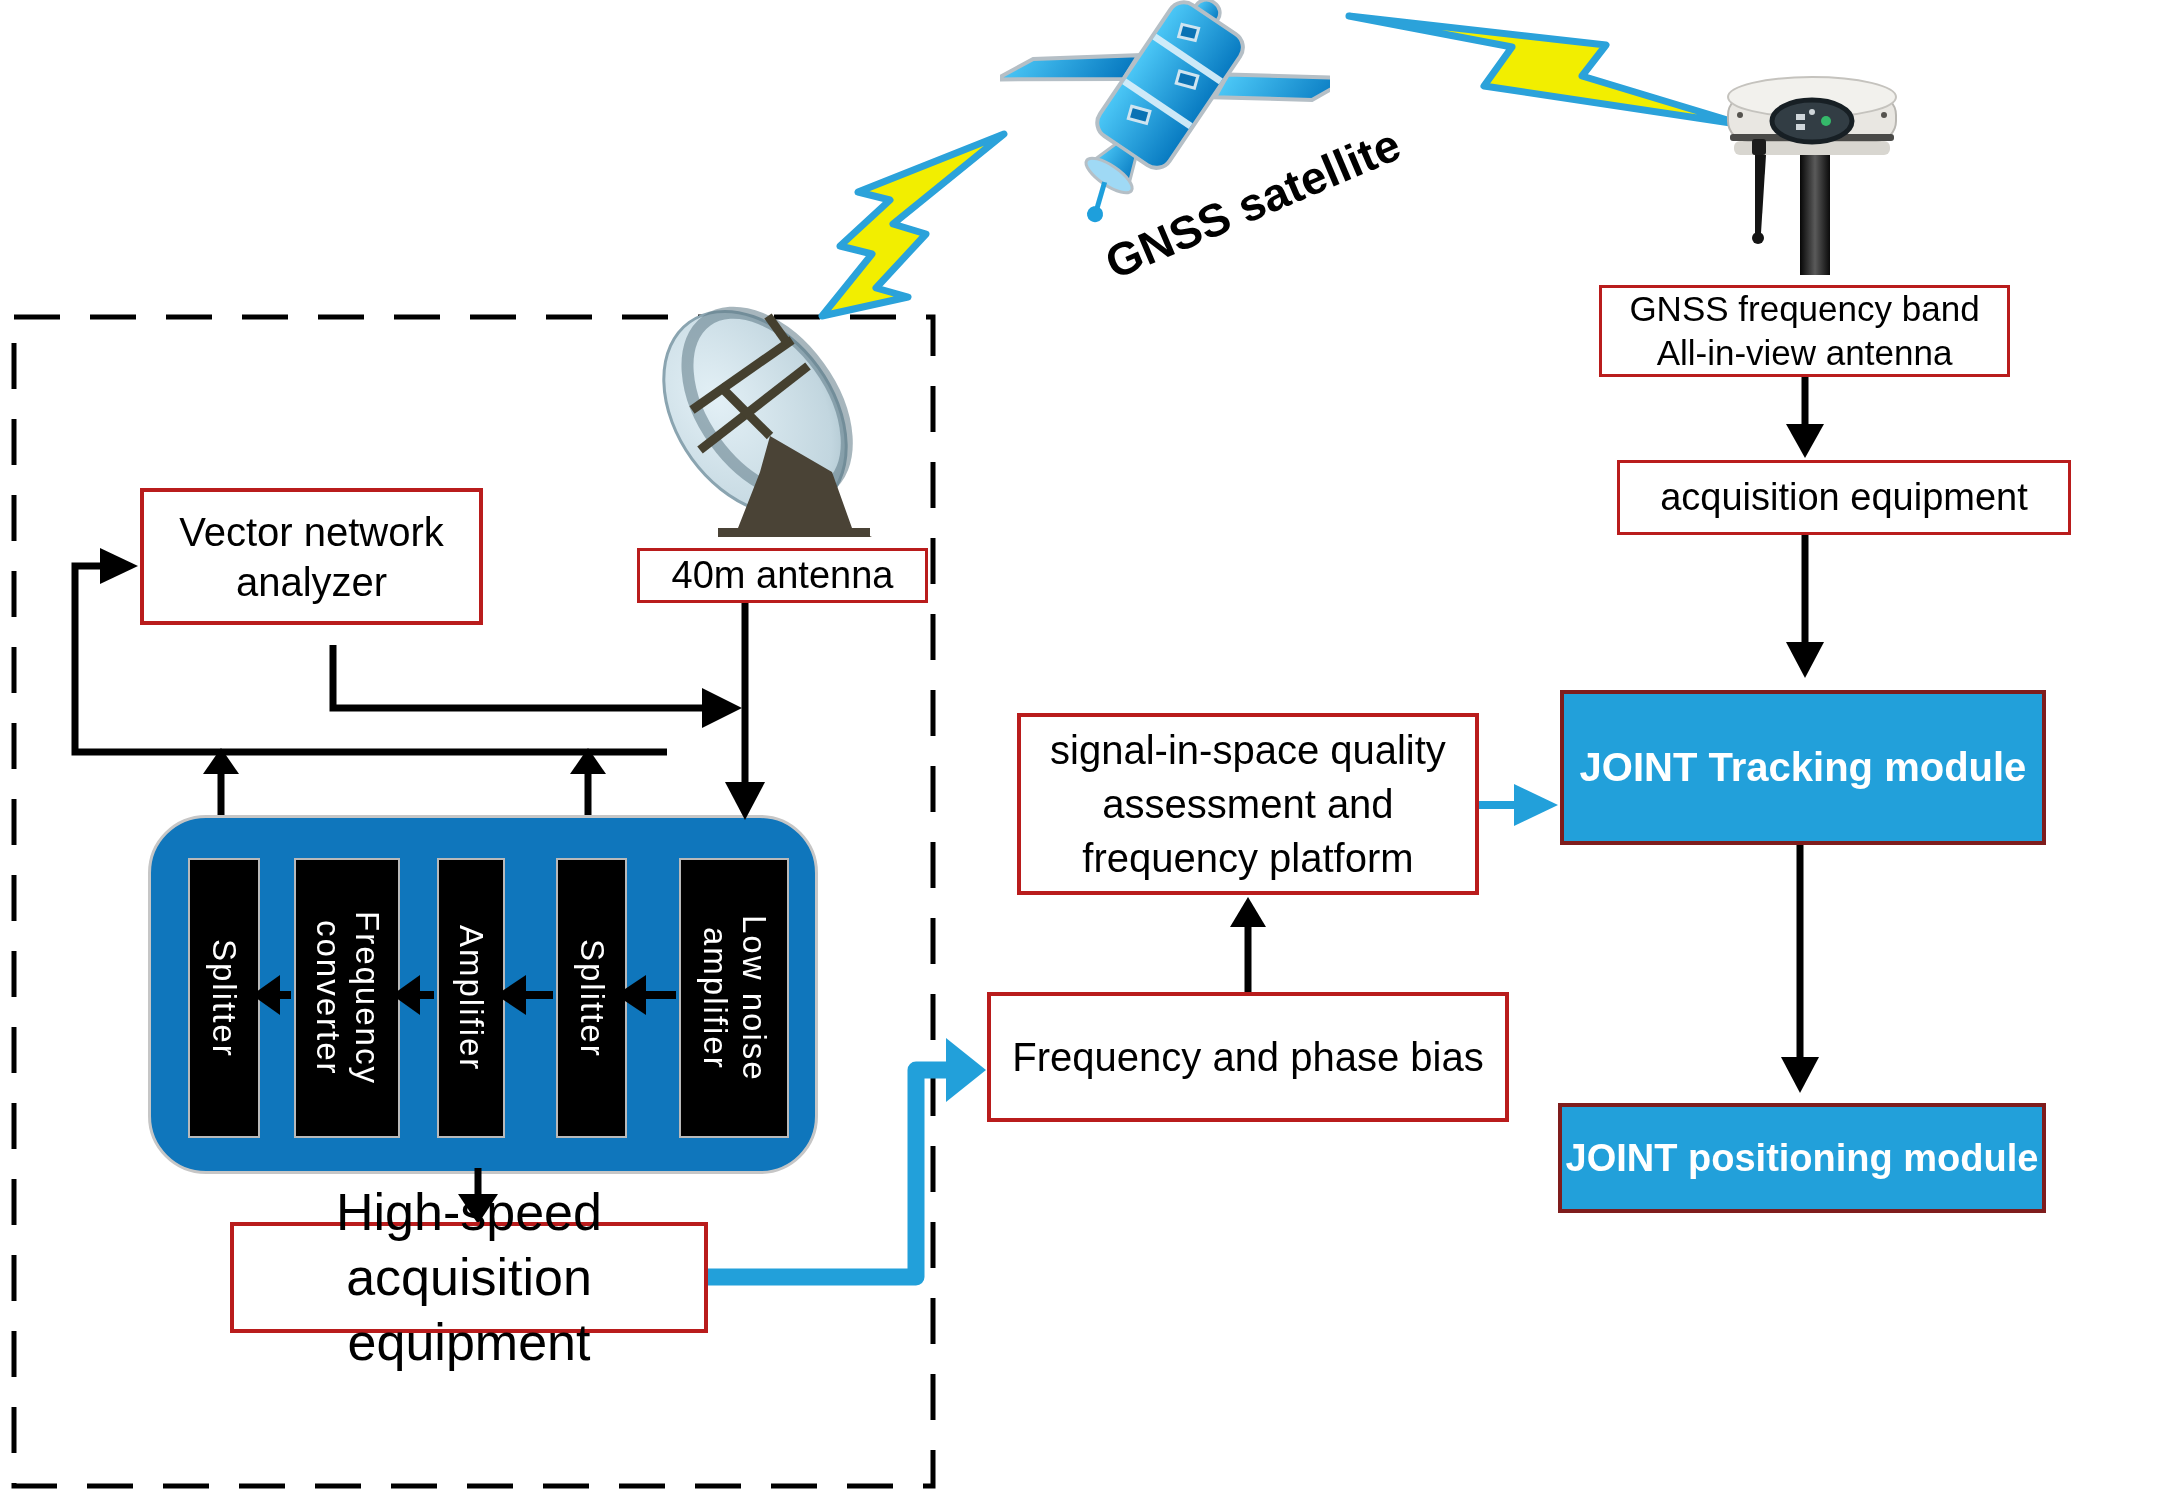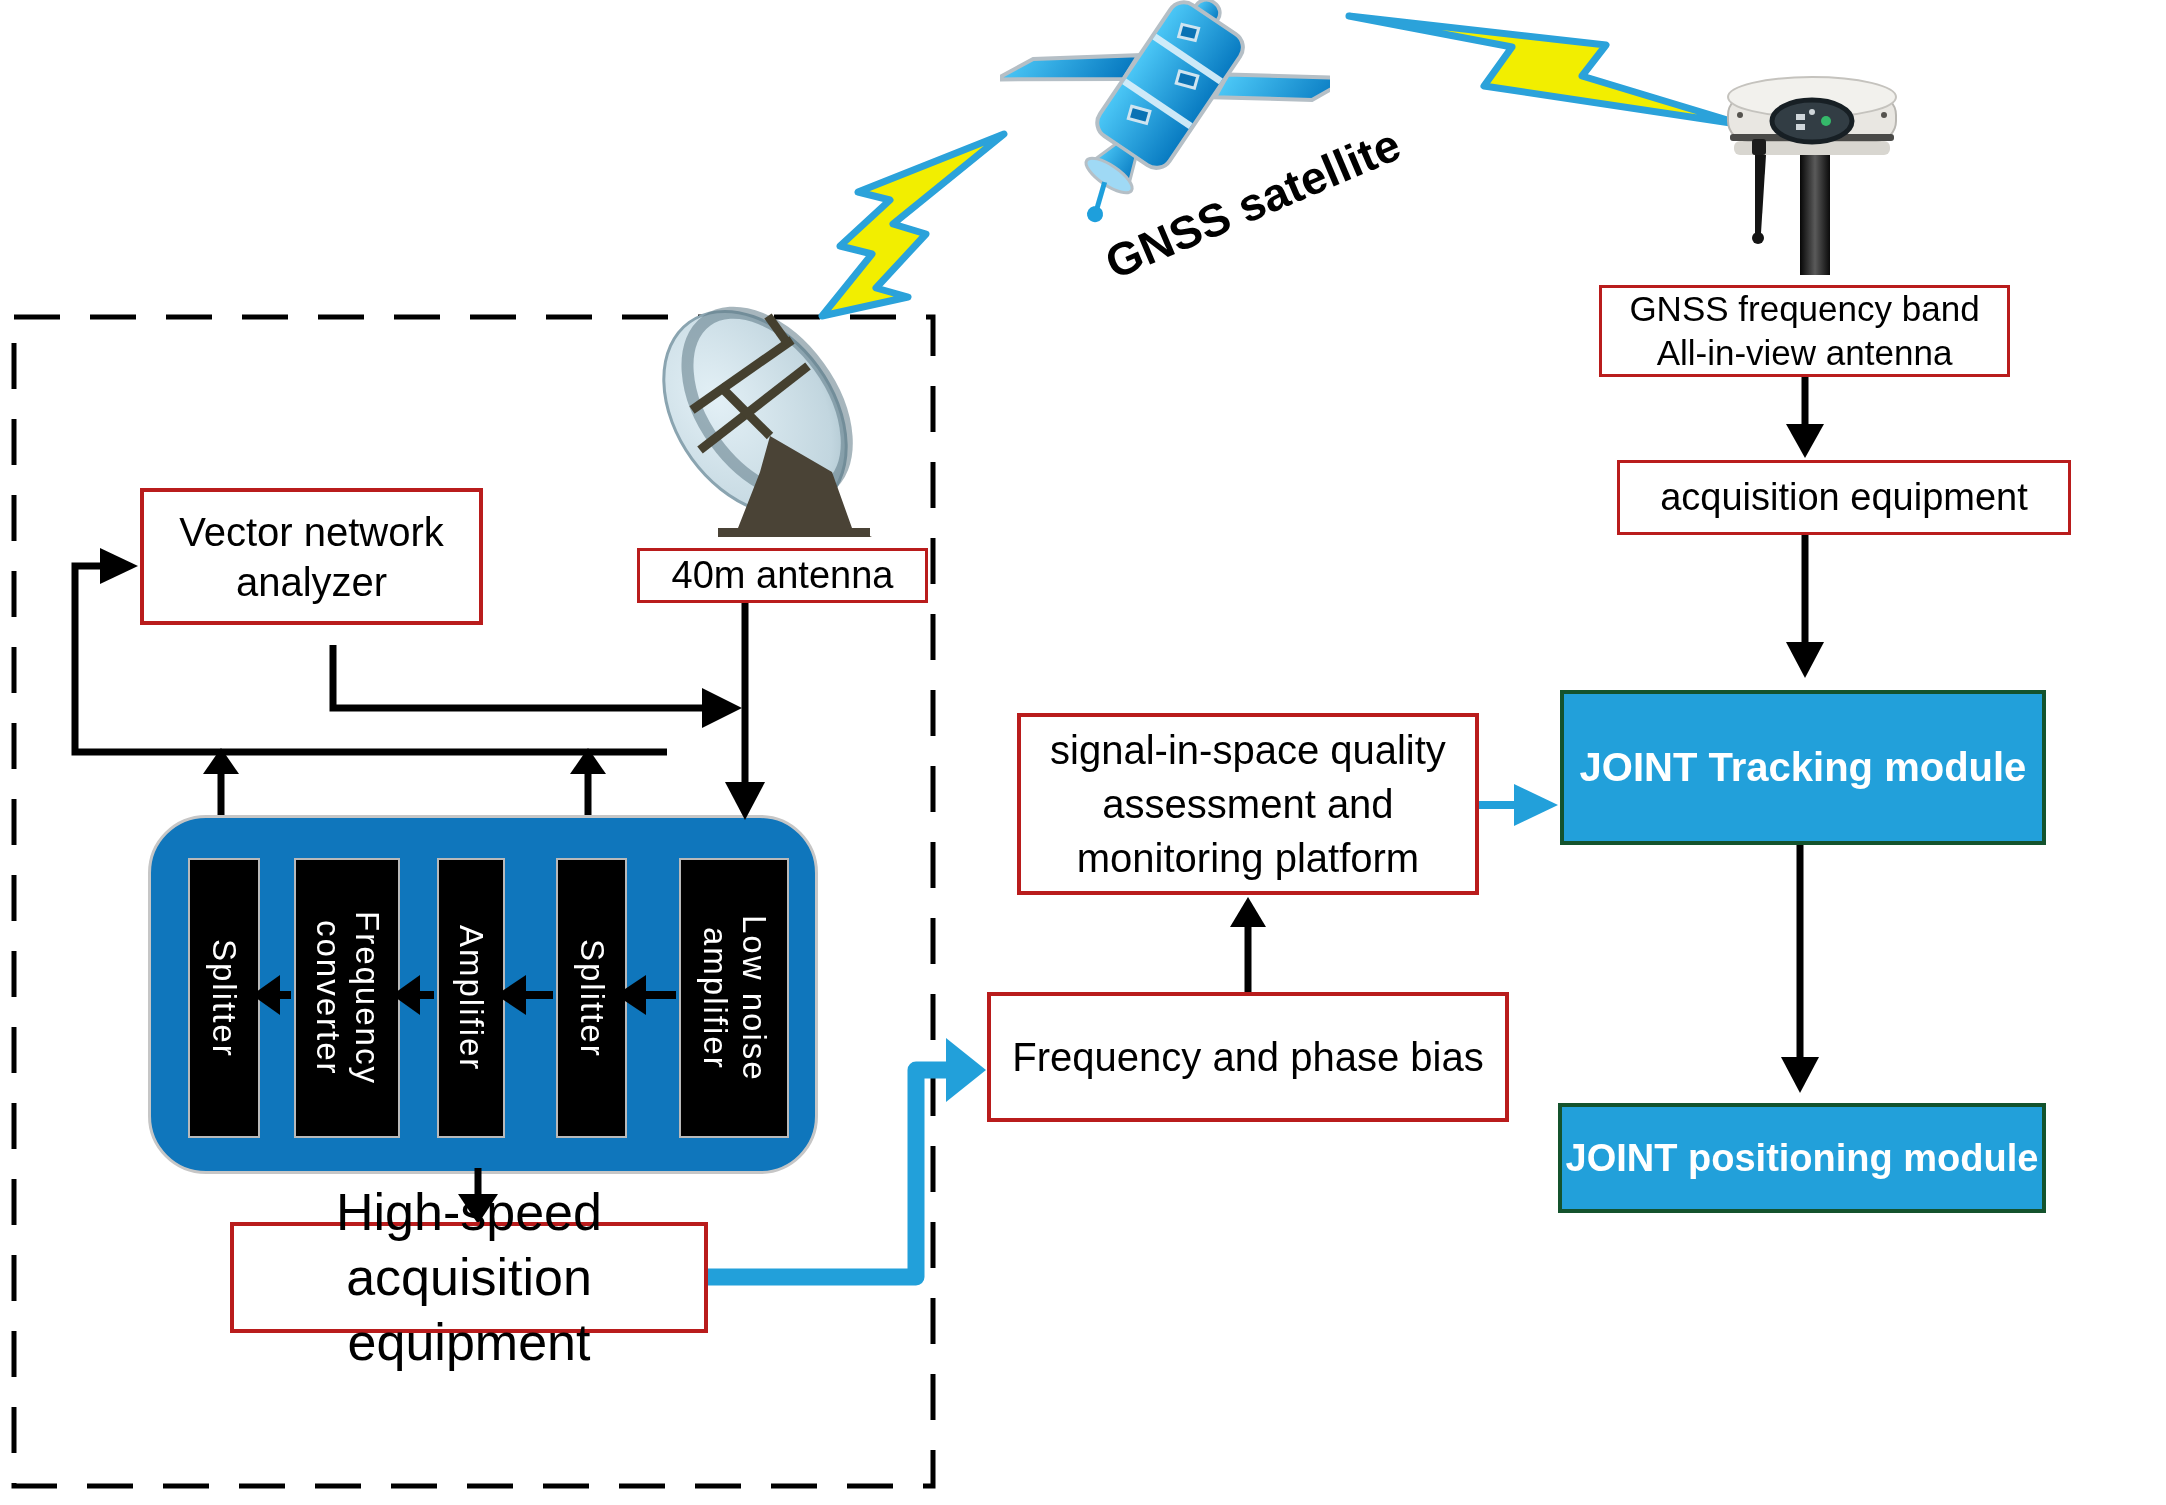--- a/index.html
+++ b/index.html
@@ -5,21 +5,21 @@
   html,body{margin:0;padding:0;background:#fff;}
   .stage{position:relative;width:2166px;height:1505px;background:#ffffff;
          font-family:"Liberation Sans",sans-serif;overflow:hidden;}
   
   .box{position:absolute;display:flex;align-items:center;justify-content:center;
        text-align:center;background:#ffffff;border:4px solid #b91c1c;color:#000;
        white-space:pre-line;line-height:1.25;z-index:5;box-sizing:border-box;}
   .thin{border-width:3px;}
   
   .bluebox{position:absolute;display:flex;align-items:center;justify-content:center;
-       text-align:center;background:#22a0da;border:4px solid #14532d;color:#fff;
+       text-align:center;background:#22a0da;border:4px solid #7f1d1d;color:#fff;
        font-weight:bold;white-space:pre-line;z-index:5;box-sizing:border-box;}
   
   .container{position:absolute;left:148px;top:815px;width:664px;height:353px;
        background:#0f76bc;border:3px solid #c6c6c6;border-radius:58px;z-index:1;}
   .comp{position:absolute;top:40px;height:280px;background:#000;border:2px solid #b9b9b9;
        display:flex;align-items:center;justify-content:center;z-index:2;box-sizing:border-box;}
   .comp span{writing-mode:vertical-rl;color:#fff;font-size:33px;line-height:1.18;
        text-align:center;white-space:pre-line;letter-spacing:2px;}
   .wires{position:absolute;left:0;top:0;z-index:3;}
   .imgsvg{position:absolute;z-index:4;}
@@ -177,21 +177,21 @@
   <div class="satlabel">GNSS satellite</div>
 
   <div class="box" style="left:140px;top:488px;width:343px;height:137px;font-size:40px;">Vector network
 analyzer</div>
   <div class="box thin" style="left:637px;top:548px;width:291px;height:55px;font-size:38px;">40m antenna</div>
   <div class="box" style="left:230px;top:1222px;width:478px;height:111px;font-size:52px;">High-speed acquisition
 equipment</div>
 
   <div class="box" style="left:1017px;top:713px;width:462px;height:182px;font-size:40px;line-height:1.35;">signal-in-space quality
 assessment and
-monitoring platform</div>
+frequency platform</div>
   <div class="box" style="left:987px;top:992px;width:522px;height:130px;font-size:40px;">Frequency and phase bias</div>
 
   <div class="box thin" style="left:1599px;top:285px;width:411px;height:92px;font-size:35px;">GNSS frequency band
 All-in-view antenna</div>
   <div class="box thin" style="left:1617px;top:460px;width:454px;height:75px;font-size:38px;">acquisition equipment</div>
   <div class="bluebox" style="left:1560px;top:690px;width:486px;height:155px;font-size:40px;">JOINT Tracking module</div>
   <div class="bluebox" style="left:1558px;top:1095px;width:488px;height:110px;font-size:38px;margin-top:8px;">JOINT positioning module</div>
 
 </div>
 

